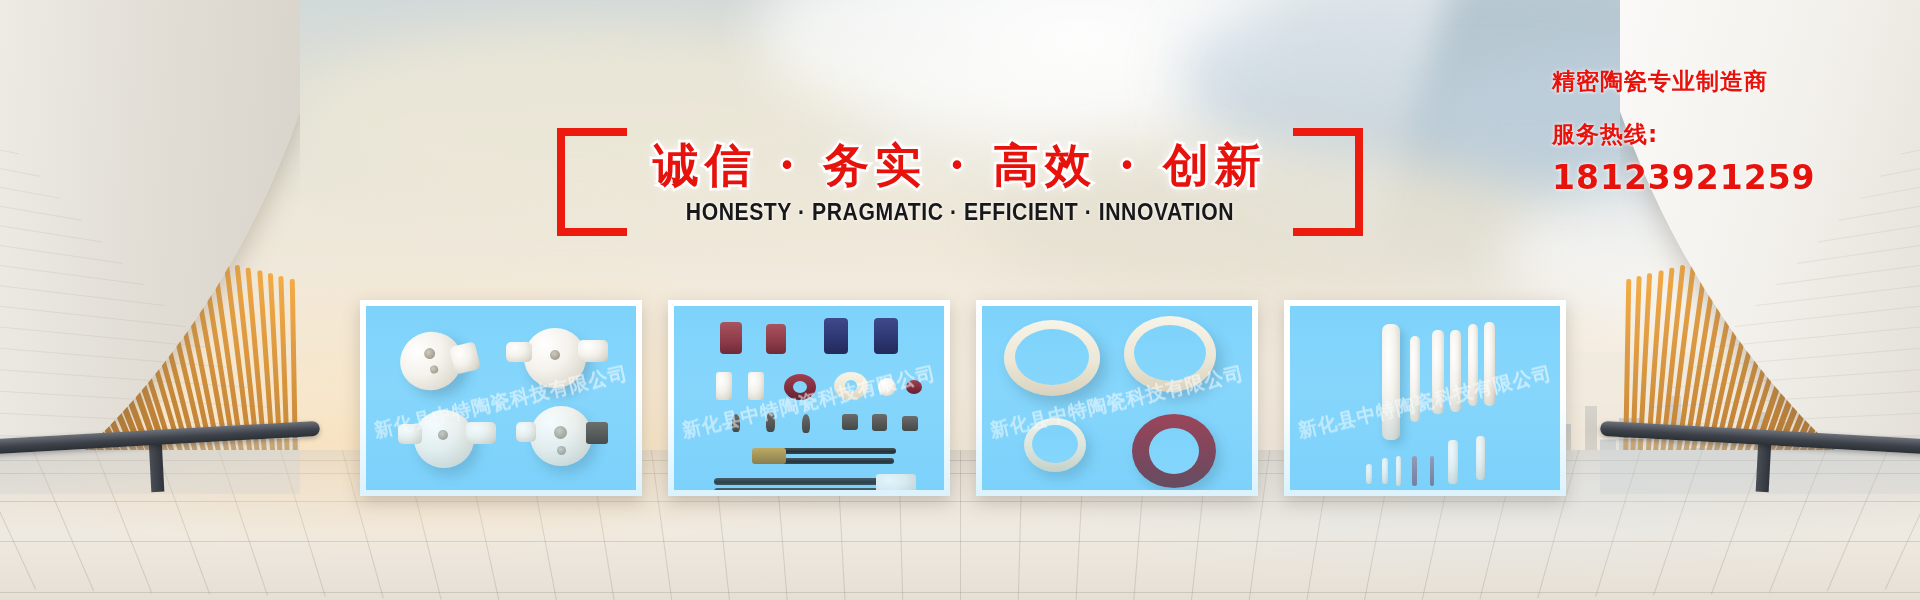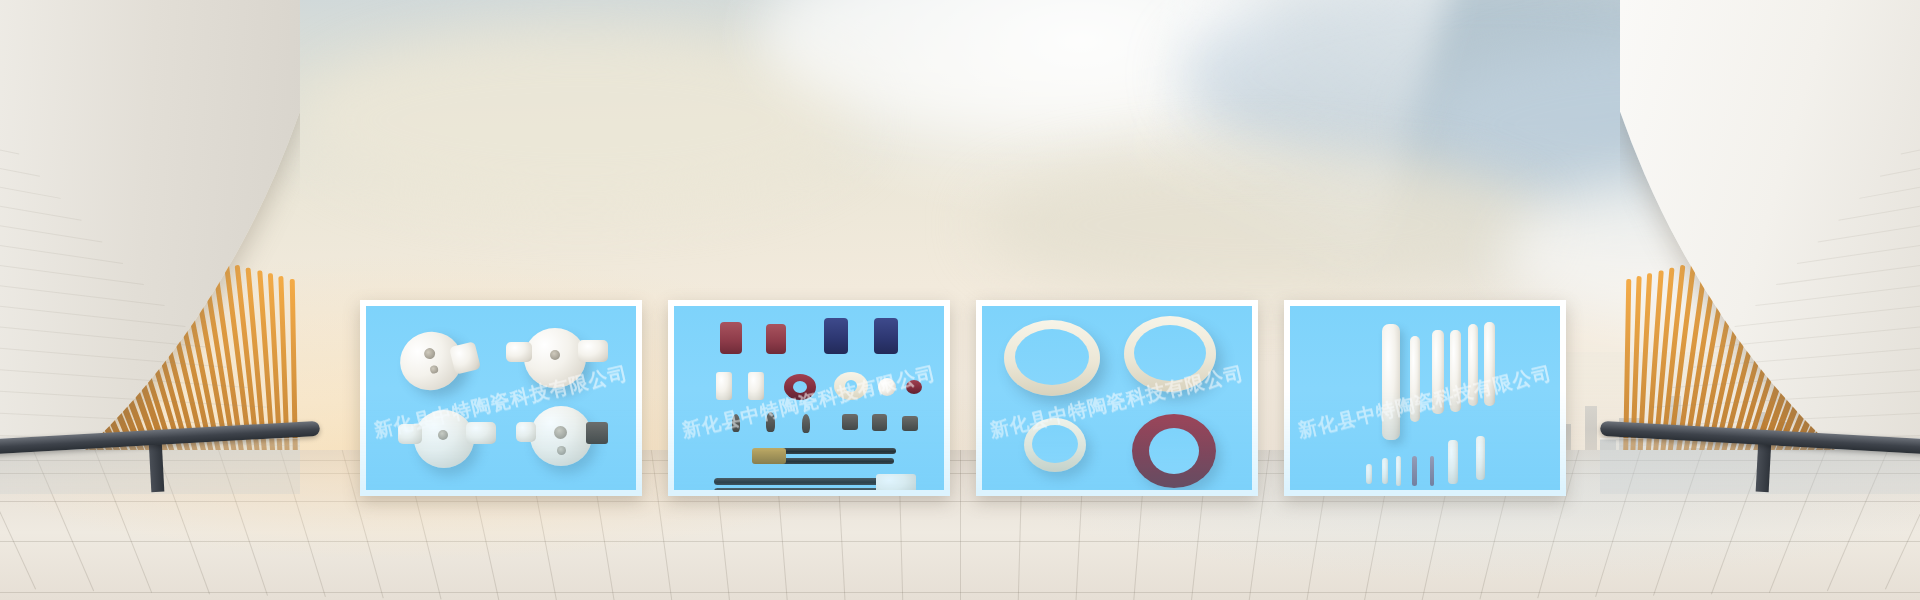--- a/index.html
+++ b/index.html
@@ -421,21 +421,42 @@
     <div class="floor-sheen"></div>
   </div>
 
   <div class="glassbal" id="glass-l" style="left:0;top:438px;width:300px;"></div>
   <div class="glassbal" id="glass-r" style="right:0;top:438px;width:320px;"></div>
   <div class="railpost" style="left:150px;top:440px;transform:rotate(-3deg);"></div>
   <div class="railpost" style="right:150px;top:440px;transform:rotate(3deg);"></div>
   <div class="rail rail-l"></div>
   <div class="rail rail-r"></div>
 
-
+  <div class="slogan">
+    <div class="bracket left">
+      <i class="bk-v"></i>
+        <i class="bk-h t"></i>
+        <i class="bk-h b"></i>
+    </div>
+    <div class="slogan-text">
+      <div class="slogan-cn">诚信 · 务实 · 高效 · 创新</div>
+      <div class="slogan-en">HONESTY · PRAGMATIC · EFFICIENT · INNOVATION</div>
+    </div>
+    <div class="bracket right">
+      <i class="bk-v"></i>
+        <i class="bk-h t"></i>
+        <i class="bk-h b"></i>
+    </div>
+  </div>
+
+  <div class="contact">
+    <div class="line c-head">精密陶瓷专业制造商</div>
+    <div class="line c-sub">服务热线:</div>
+    <div class="line c-tel">18123921259</div>
+  </div>
 
   <div class="panels">
 
     <div class="panel" style="left:360px;width:282px;">
       <div class="panel-inner">
         <div class="part cer holder" style="left:34px;top:26px;width:62px;height:58px;transform:rotate(-14deg);box-shadow:6px 8px 12px rgba(40,70,90,.22);">
           <div class="hole" style="left:26px;top:16px;width:11px;height:11px;"></div>
           <div class="hole" style="left:28px;top:34px;width:8px;height:8px;"></div>
         </div>
         <div class="part cer" style="left:86px;top:38px;width:26px;height:28px;border-radius:5px;transform:rotate(-14deg);"></div>

